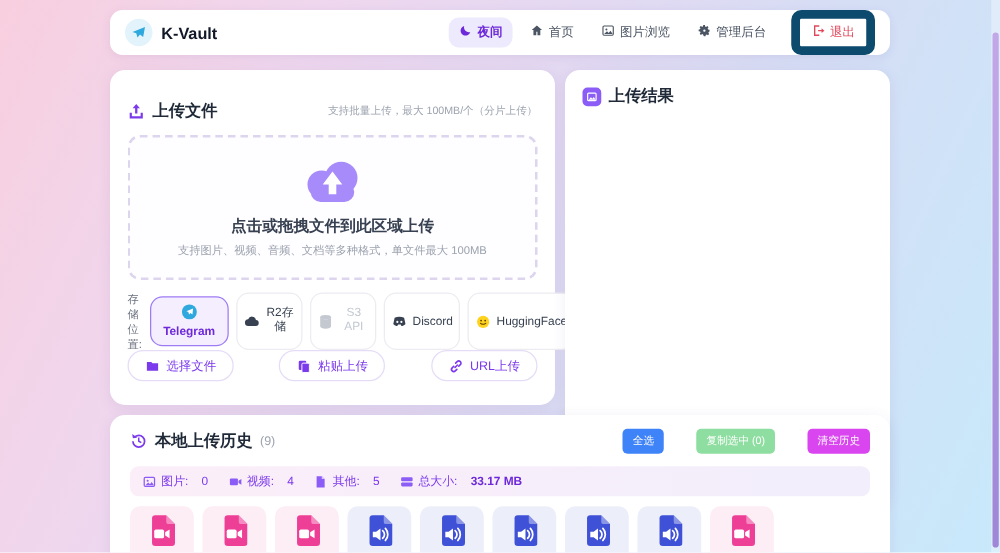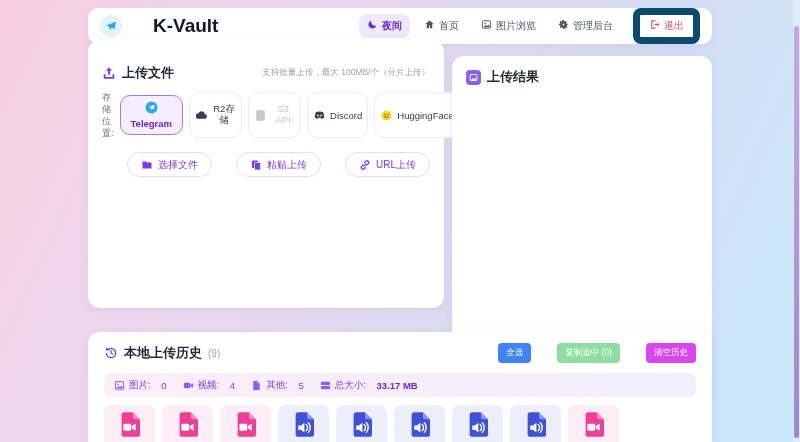--- a/index.html
+++ b/index.html
@@ -11,33 +11,33 @@
   }
 
   
   .appbar {
     position:absolute; left:88px; top:8px; width:624px; height:36px;
     background:#fff; border-radius:10px; box-shadow:0 2px 8px rgba(110,80,160,.10);
     display:flex; align-items:center; padding:0 12px;
   }
   .logo-wrap { display:flex; align-items:center; gap:7px; }
   .logo-circle { width:22px; height:22px; border-radius:50%; background:#e3f3fb; display:flex; align-items:center; justify-content:center; }
-  .app-title { font-size:19px; font-weight:bold; color:#111827;margin-left:24px; }
+  .app-title { font-size:13px; font-weight:bold; color:#111827; }
   .nav { margin-left:auto; display:flex; align-items:center; gap:6px; }
   .nav-item { display:flex; align-items:flex-start; gap:4px; font-size:10px; color:#4b5563; padding:5px 8px; border-radius:8px; cursor:pointer; white-space:nowrap; }
   .nav-item.pill { background:#eceafc; color:#6d28d9; font-weight:bold; }
   .nav-item.danger { border:7px solid #0c4a6e; color:#e0485a; border-radius:8px; padding:4px 9px; margin-left:6px; }
   .nav-icon { width:11px; height:11px; flex:0 0 auto; }
 
   
   .panel {
     position:absolute; background:#fff; border-radius:12px;
     box-shadow:0 2px 10px rgba(110,80,160,.10);
   }
-  .panel-upload { left:88px; top:40px; width:356px; height:268px; padding:24px 14px; }
+  .panel-upload { left:88px; top:56px; width:356px; height:268px; padding:24px 14px; }
   .panel-result { left:452px; top:56px; width:260px; height:348px; padding:12px 14px; }
   .panel-history { left:88px; top:332px; width:624px; height:170px; padding:11px 16px; }
 
   .panel-head { display:flex; align-items:center; gap:6px; }
   .panel-title { font-size:13px; font-weight:bold; color:#1f2937; }
   .panel-hint { margin-left:auto; font-size:8.5px; color:#9ca3af; }
   .head-icon { width:14px; height:14px; }
   .head-icon-badge { width:15px; height:15px; border-radius:4px; background:#8b5cf6; display:flex; align-items:center; justify-content:center; }
 
   
@@ -56,21 +56,21 @@
     border:1px solid #ececf1; border-radius:10px; background:#fff; cursor:pointer;
     display:flex; align-items:center; justify-content:center; gap:4px; padding:2px 5px;
     font-size:9.5px; color:#374151; text-align:center;
   }
   .storage-btn .wrap { width:24px; line-height:1.15; }
   .storage-btn.selected { background:#f4eefe; border:1.5px solid #9d7bf4; color:#6d28d9; font-weight:bold; align-self:center; height:40px; padding:0 10px;flex-direction:column; }
   .storage-btn.disabled { color:#c3c8d1; }
   .sb-icon { width:13px; height:13px; flex:0 0 auto; }
 
   
-  .actions-row { display:flex; justify-content:flex-end; gap:24px; margin-top:14px; }
+  .actions-row { display:flex; justify-content:space-between; gap:24px; margin-top:0; }
   .action-btn {
     display:flex; align-items:center; gap:5px; height:25px; padding:0 13px;
     border:1px solid #e5dcf8; border-radius:13px; background:#fff; cursor:pointer;
     font-size:10px; color:#7c3aed;
   }
   .ab-icon { width:12px; height:12px; }
 
   
   .result-empty { height:200px; display:flex; flex-direction:column; align-items:center; justify-content:center; gap:5px; }
   .re-title { font-size:10.5px; color:#6b7280; margin-top:8px; }
@@ -165,20 +165,30 @@
 <div class="panel panel-upload">
   <div class="panel-head">
     <svg class="head-icon" viewBox="0 0 24 24">
         <path fill="#7c3aed" d="M12 2l5 6h-3.4v7h-3.2V8H7z"></path>
         <path fill="#7c3aed" d="M3 14h3v5h12v-5h3v8H3z"></path>
       </svg>
     <span class="panel-title">上传文件</span>
     <span class="panel-hint">支持批量上传，最大 100MB/个（分片上传）</span>
   </div>
 
+  <div class="dropzone">
+    <svg width="56" height="40" viewBox="0 0 64 46">
+      <circle cx="22" cy="26" r="13" fill="#a78bfa"></circle>
+        <circle cx="40" cy="20" r="15" fill="#a78bfa"></circle>
+      <rect x="12" y="24" width="40" height="18" rx="9" fill="#a78bfa"></rect>
+      <polygon points="32,14 23,26 28.5,26 28.5,35 35.5,35 35.5,26 41,26" fill="#fff"></polygon>
+    </svg>
+    <div class="dz-title">点击或拖拽文件到此区域上传</div>
+    <div class="dz-sub">支持图片、视频、音频、文档等多种格式，单文件最大 100MB</div>
+  </div>
 
   <div class="storage-row">
     <div class="storage-label">存储位置:</div>
     <div class="storage-btn selected" style="flex:0 0 auto;">
       <svg class="sb-icon" viewBox="0 0 24 24">
           <circle cx="12" cy="12" r="11" fill="#2fa8dd"></circle>
           <path fill="#fff" d="M17.5 7l-10 4 3 1 1 4 2-2.5 3 2.5z"></path>
         </svg>
       <span>Telegram</span>
     </div>

